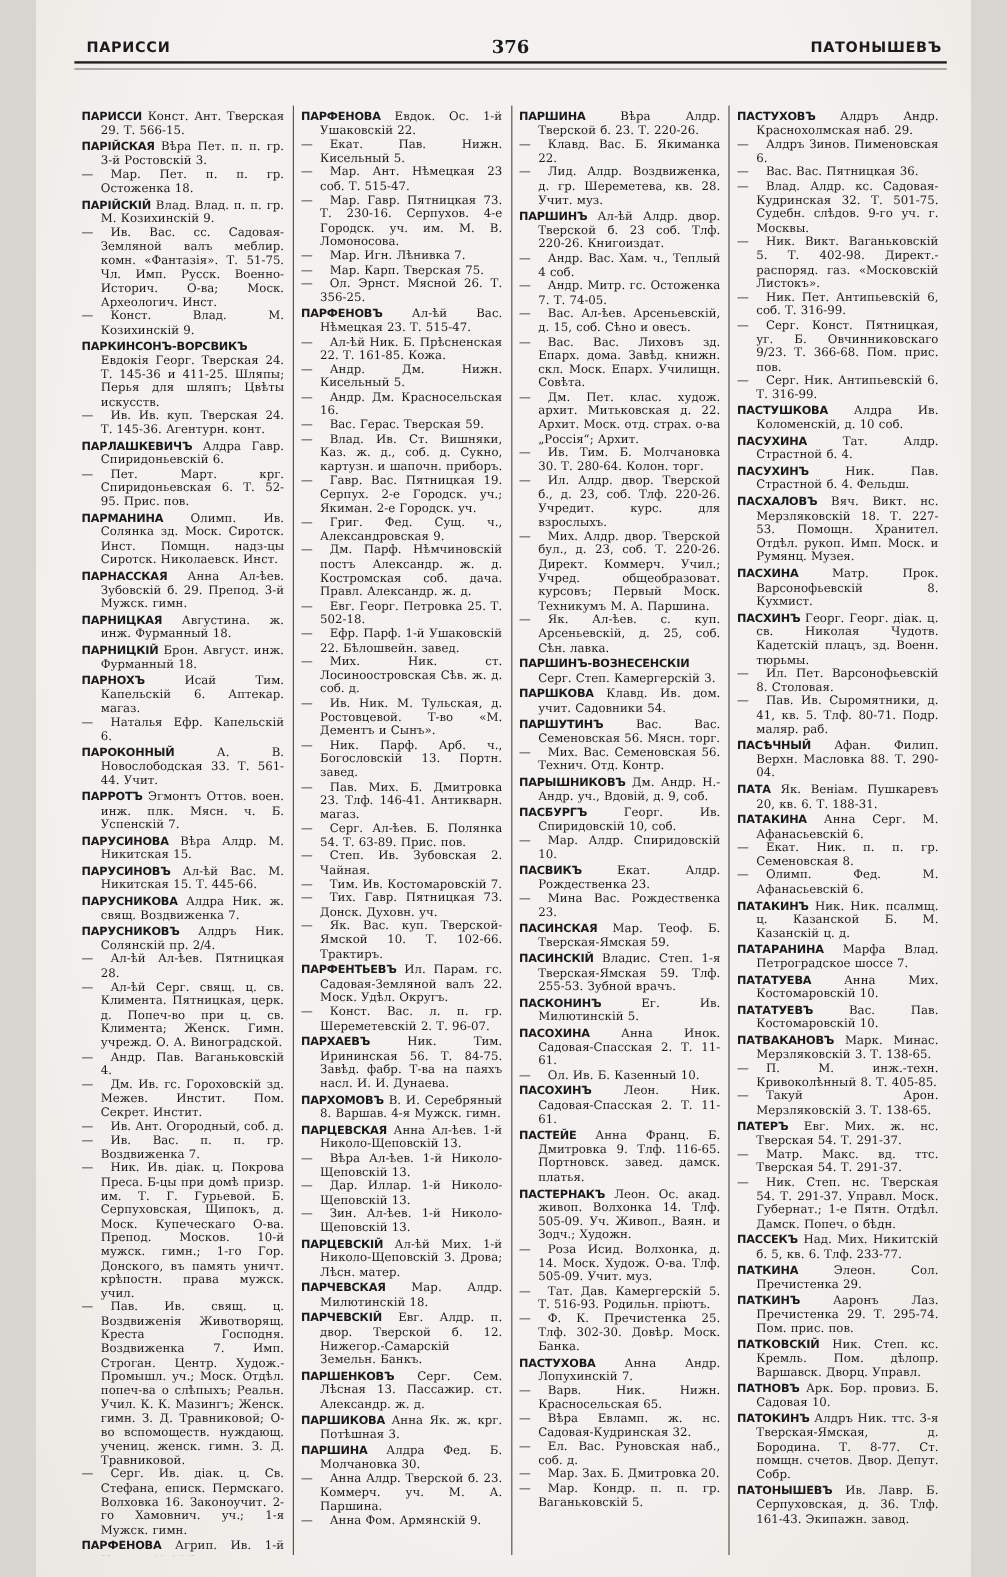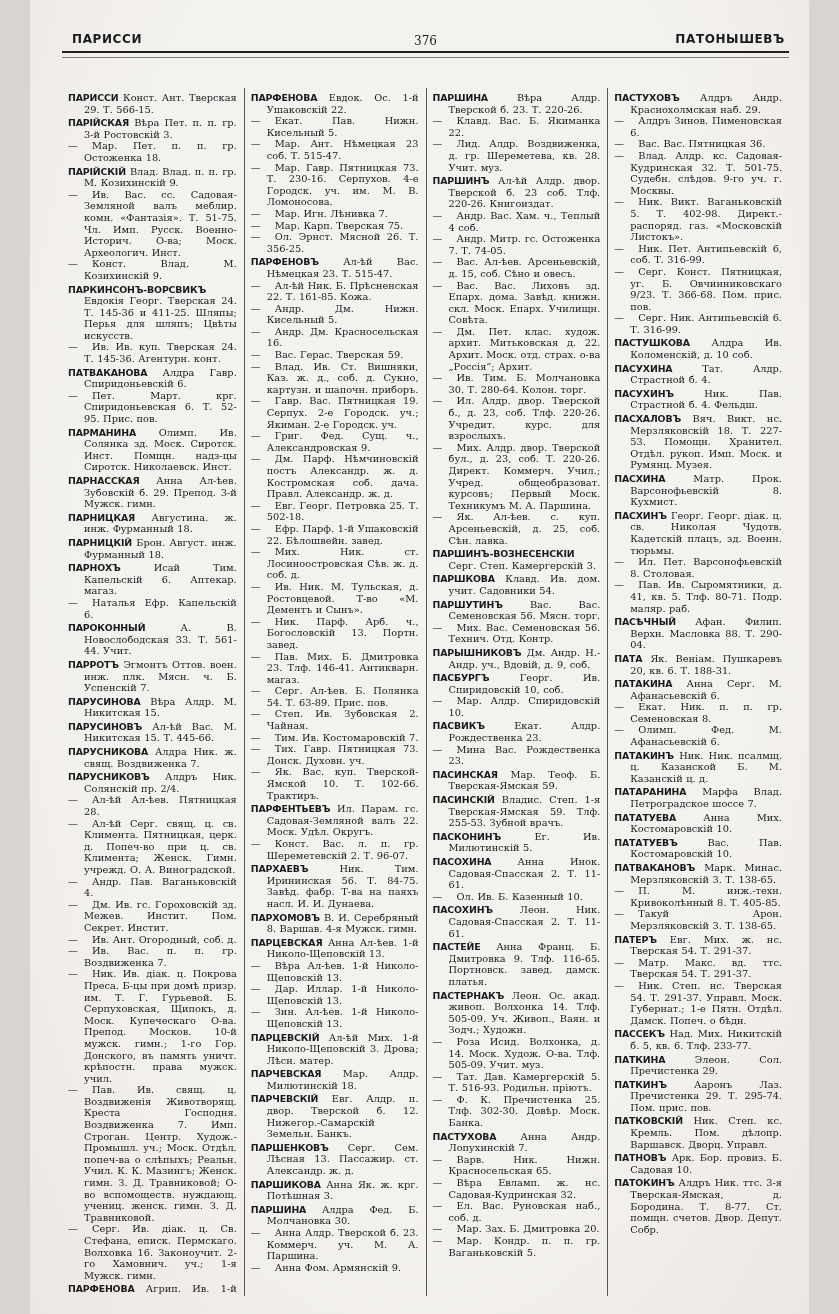--- a/index.html
+++ b/index.html
@@ -17,21 +17,21 @@
   }
   .header {
     position:relative;
     height:22px;
     font-family:"DejaVu Sans", sans-serif;
     font-weight:bold;
   }
   .hdr-left  { position:absolute; left:10px; bottom:2px; font-size:12px; letter-spacing:.6px; }
   .hdr-right { position:absolute; right:4px; bottom:2px; font-size:12px; letter-spacing:.6px; }
   .hdr-page  { position:absolute; left:50%; transform:translateX(-50%); bottom:0;
-               font-size:12px; font-family:"DejaVu Serif", serif; font-weight:normal; }
+               font-size:15px; font-family:"DejaVu Serif", serif; font-weight:bold; }
   .rule {
     height:4px; margin:3px 0 8px 0;
     border-top:2px solid #23211f;
     border-bottom:1px solid rgba(35,33,31,.55);
   }
   .columns { display:flex; height:1230px; overflow:hidden; }
   .col {
     flex:1 1 25%;
     box-sizing:border-box;
     padding:2px 7px 0 6px;
@@ -66,21 +66,21 @@
   <div class="columns">
     <div class="col">
         <p class="entry head"><span class="surname">ПАРИССИ </span>Конст. Ант. Тверская 29. Т. 566-15.</p>
         <p class="entry head"><span class="surname">ПАРІЙСКАЯ </span>Вѣра Пет. п. п. гр. 3-й Ростовскій 3.</p>
         <p class="entry cont"><span class="dash">—</span>Мар. Пет. п. п. гр. Остоженка 18.</p>
         <p class="entry head"><span class="surname">ПАРІЙСКІЙ </span>Влад. Влад. п. п. гр. М. Козихинскій 9.</p>
         <p class="entry cont"><span class="dash">—</span>Ив. Вас. сс. Садовая-Земляной валъ меблир. комн. «Фантазія». Т. 51-75. Чл. Имп. Русск. Военно-Историч. О-ва; Моск. Археологич. Инст.</p>
         <p class="entry cont"><span class="dash">—</span>Конст. Влад. М. Козихинскій 9.</p>
         <p class="entry head"><span class="surname">ПАРКИНСОНЪ-ВОРСВИКЪ </span>Евдокія Георг. Тверская 24. Т. 145-36 и 411-25. Шляпы; Перья для шляпъ; Цвѣты искусств.</p>
         <p class="entry cont"><span class="dash">—</span>Ив. Ив. куп. Тверская 24. Т. 145-36. Агентурн. конт.</p>
-        <p class="entry head"><span class="surname">ПАТВАКАНОВА </span>Алдра Гавр. Спиридоньевскій 6.</p>
+        <p class="entry head"><span class="surname">ПАРЛАШКЕВИЧЪ </span>Алдра Гавр. Спиридоньевскій 6.</p>
         <p class="entry cont"><span class="dash">—</span>Пет. Март. крг. Спиридоньевская 6. Т. 52-95. Прис. пов.</p>
         <p class="entry head"><span class="surname">ПАРМАНИНА </span>Олимп. Ив. Солянка зд. Моск. Сиротск. Инст. Помщн. надз-цы Сиротск. Николаевск. Инст.</p>
         <p class="entry head"><span class="surname">ПАРНАССКАЯ </span>Анна Ал-ѣев. Зубовскій б. 29. Препод. 3-й Мужск. гимн.</p>
         <p class="entry head"><span class="surname">ПАРНИЦКАЯ </span>Августина. ж. инж. Фурманный 18.</p>
         <p class="entry head"><span class="surname">ПАРНИЦКІЙ </span>Брон. Август. инж. Фурманный 18.</p>
         <p class="entry head"><span class="surname">ПАРНОХЪ </span>Исай Тим. Капельскій 6. Аптекар. магаз.</p>
         <p class="entry cont"><span class="dash">—</span>Наталья Ефр. Капельскій 6.</p>
         <p class="entry head"><span class="surname">ПАРОКОННЫЙ </span>А. В. Новослободская 33. Т. 561-44. Учит.</p>
         <p class="entry head"><span class="surname">ПАРРОТЪ </span>Эгмонтъ Оттов. воен. инж. плк. Мясн. ч. Б. Успенскій 7.</p>
         <p class="entry head"><span class="surname">ПАРУСИНОВА </span>Вѣра Алдр. М. Никитская 15.</p>
@@ -216,15 +216,16 @@
         <p class="entry cont"><span class="dash">—</span>Такуй Арон. Мерзляковскій 3. Т. 138-65.</p>
         <p class="entry head"><span class="surname">ПАТЕРЪ </span>Евг. Мих. ж. нс. Тверская 54. Т. 291-37.</p>
         <p class="entry cont"><span class="dash">—</span>Матр. Макс. вд. ттс. Тверская 54. Т. 291-37.</p>
         <p class="entry cont"><span class="dash">—</span>Ник. Степ. нс. Тверская 54. Т. 291-37. Управл. Моск. Губернат.; 1-е Пятн. Отдѣл. Дамск. Попеч. о бѣдн.</p>
         <p class="entry head"><span class="surname">ПАССЕКЪ </span>Над. Мих. Никитскій б. 5, кв. 6. Тлф. 233-77.</p>
         <p class="entry head"><span class="surname">ПАТКИНА </span>Элеон. Сол. Пречистенка 29.</p>
         <p class="entry head"><span class="surname">ПАТКИНЪ </span>Ааронъ Лаз. Пречистенка 29. Т. 295-74. Пом. прис. пов.</p>
         <p class="entry head"><span class="surname">ПАТКОВСКІЙ </span>Ник. Степ. кс. Кремль. Пом. дѣлопр. Варшавск. Дворц. Управл.</p>
         <p class="entry head"><span class="surname">ПАТНОВЪ </span>Арк. Бор. провиз. Б. Садовая 10.</p>
         <p class="entry head"><span class="surname">ПАТОКИНЪ </span>Алдръ Ник. ттс. 3-я Тверская-Ямская, д. Бородина. Т. 8-77. Ст. помщн. счетов. Двор. Депут. Собр.</p>
+        <p class="entry head"><span class="surname">ПАТОНЫШЕВЪ </span>Ив. Лавр. Б. Серпуховская, д. 36. Тлф. 161-43. Экипажн. завод.</p>
       </div>
   </div>
 </div>
 
 </body></html>

